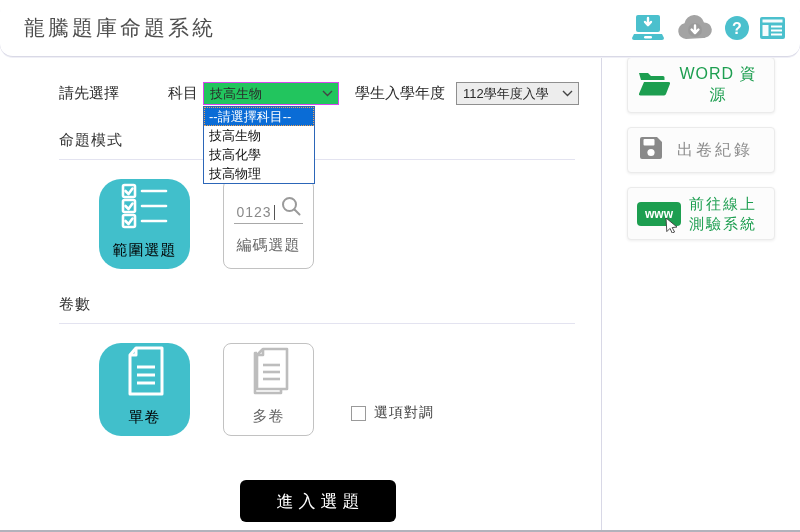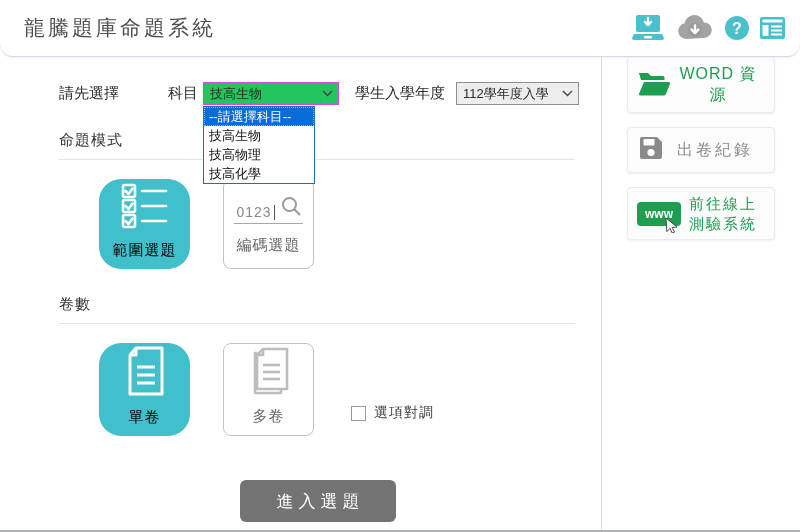--- a/index.html
+++ b/index.html
@@ -61,21 +61,21 @@
   .code-val { font-size:14px; color:#8a8a8a; letter-spacing:1px; }
   .caret { display:inline-block; width:1px; height:15px; background:#555; margin:0 6px 0 2px; }
   .code-lbl { font-size:15px; color:#666; letter-spacing:1px; margin-top:12px; }
   
   .swap { display:flex; align-items:center; align-self:flex-end; margin:0 0 14px 37px; cursor:pointer; }
   .cb { width:15px; height:15px; border:1px solid #9a9a9a; background:#fff; margin-right:8px; }
   .swap-lbl { font-size:14px; color:#3d3d3d; letter-spacing:1px; }
   
   .submit {
     display:block; margin:44px auto 0; width:156px; height:42px;
-    background:#737373; color:#fff; border:none; border-radius:6px;
+    background:#000000; color:#fff; border:none; border-radius:6px;
     font-family:inherit; font-size:17px; letter-spacing:5px; text-indent:5px; cursor:pointer;
   }
   
   .side-btn {
     width:148px; min-height:42px; margin-bottom:14px; padding:6px 9px;
     background:#fcfcfc; border:1px solid #ebebeb; border-radius:4px;
     box-shadow:0 1px 3px rgba(0,0,0,.07);
     display:flex; align-items:center; cursor:pointer;
   }
   .side-txt { flex:1; text-align:center; }
@@ -139,22 +139,22 @@
       <div class="sel sel-subject">
         <span>技高生物</span>
         <span class="chev">
           <svg width="11" height="7" viewBox="0 0 11 7">
               <path d="M1 1 l4.5 4.5 L10 1" stroke="#444" stroke-width="1.4" fill="none"></path>
             </svg>
         </span>
         <div class="dropdown">
           <div class="opt hl">--請選擇科目--</div>
           <div class="opt">技高生物</div>
+          <div class="opt">技高化學</div>
           <div class="opt">技高物理</div>
-          <div class="opt">技高化學</div>
         </div>
       </div>
       <span class="lbl year-lbl">學生入學年度</span>
       <div class="sel sel-year">
         <span>112學年度入學</span>
         <span class="chev">
           <svg width="11" height="7" viewBox="0 0 11 7">
               <path d="M1 1 l4.5 4.5 L10 1" stroke="#444" stroke-width="1.4" fill="none"></path>
             </svg>
         </span>

